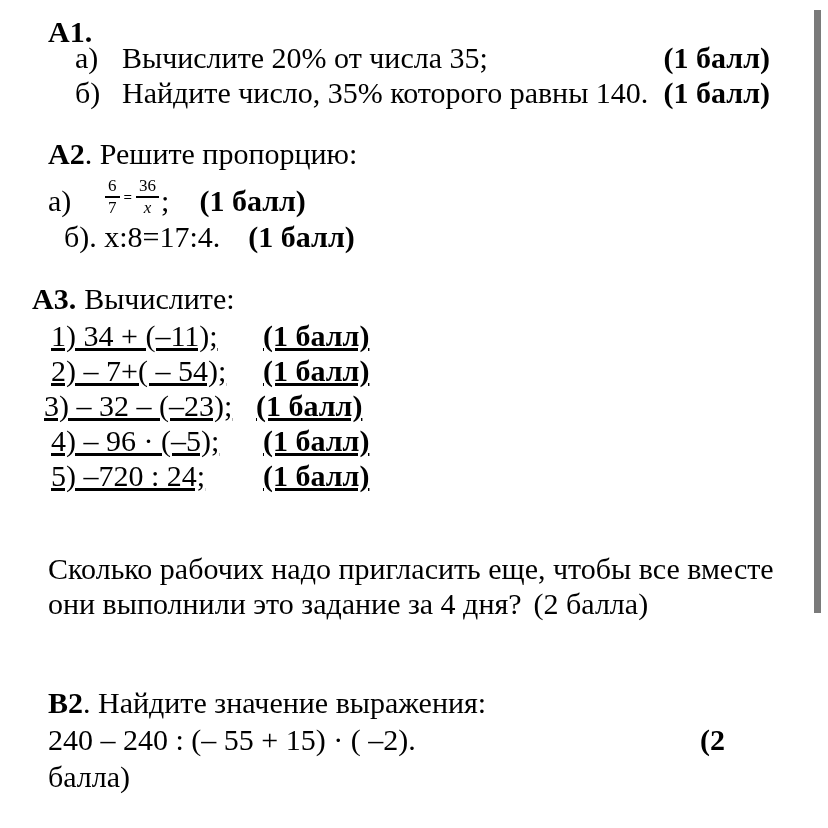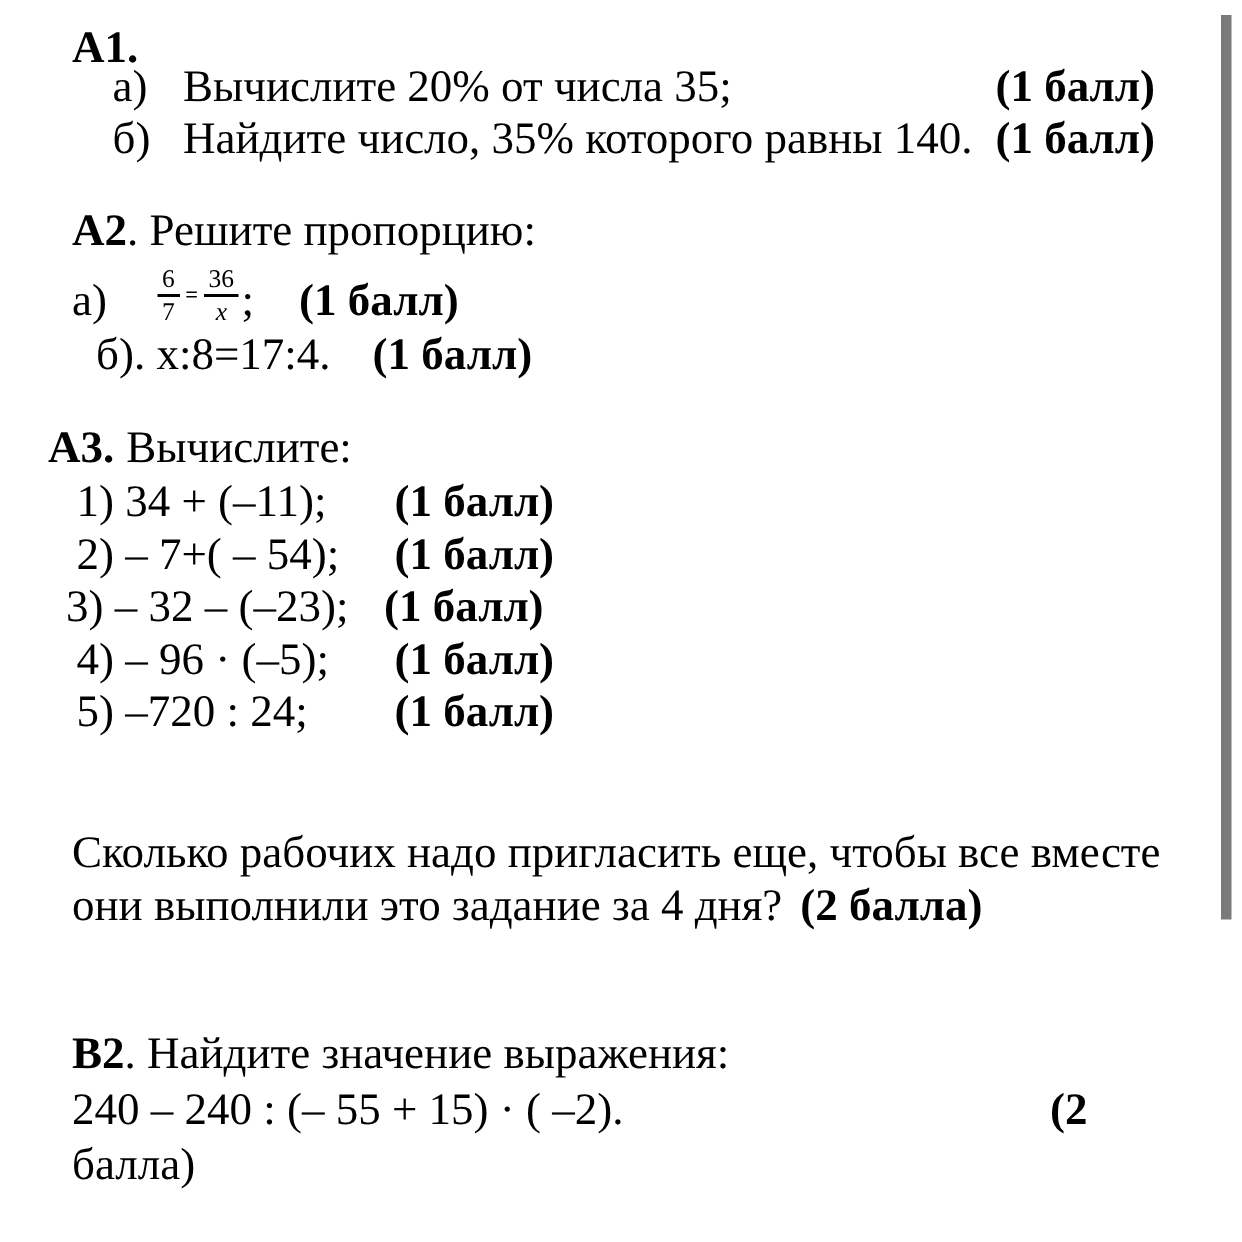--- a/index.html
+++ b/index.html
@@ -41,29 +41,29 @@
   .frac .italic { font-style: italic; }
   .frac-eq { font-size: 15px; font-weight: 700; margin: 0 4px; }
   .a2-row-a .points { margin-left: 30px; font-weight: 700; }
   .a2-row-b { position: absolute; left: 48px; top: 220px; display: flex; white-space: nowrap; margin-left: 16px; }
   .a2-row-b .points { margin-left: 28px; font-weight: 700; }
 
   
   .a3-heading { position: absolute; left: 32px; top: 282px; white-space: nowrap; }
   .a3-heading .title { margin-left: 8px; }
   .a3-rows { position: absolute; left: 44px; top: 318px; }
-  .a3-row { display: flex; align-items: flex-start; height: 35px; white-space: nowrap; padding-left: 7px; }
+  .a3-row { display: flex; align-items: flex-end; height: 35px; white-space: nowrap; padding-left: 7px; text-decoration: underline; }
   .a3-row.no-indent { padding-left: 0; }
   .a3-row .task { display: inline-block; width: 212px; flex-shrink: 0; }
   .a3-row .points { font-weight: 700; }
 
   
   .b1-block { position: absolute; left: 48px; top: 551px; line-height: 35px; }
   .b1-block .line { white-space: nowrap; }
-  .b1-block .points { font-weight: 700; margin-left: 12px; text-align: center; }
+  .b1-block .points { font-weight: 400; margin-left: 12px; text-align: center; }
 
   
   .b2-block { position: absolute; left: 48px; top: 684px; line-height: 37px; }
   .b2-block .line { white-space: nowrap; position: relative; }
   .b2-points-open { position: absolute; left: 652px; top: 0; font-weight: 700; }
   .b2-points-close { font-weight: 400; }
 </style>
 </head>
 <body>
 

